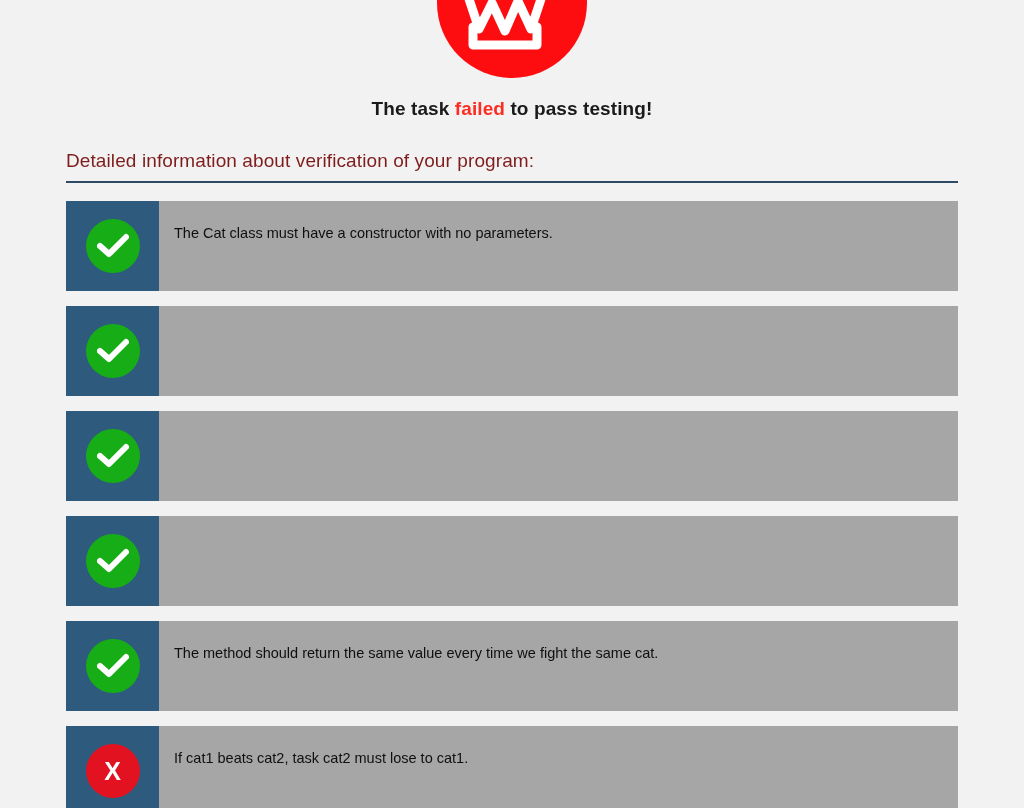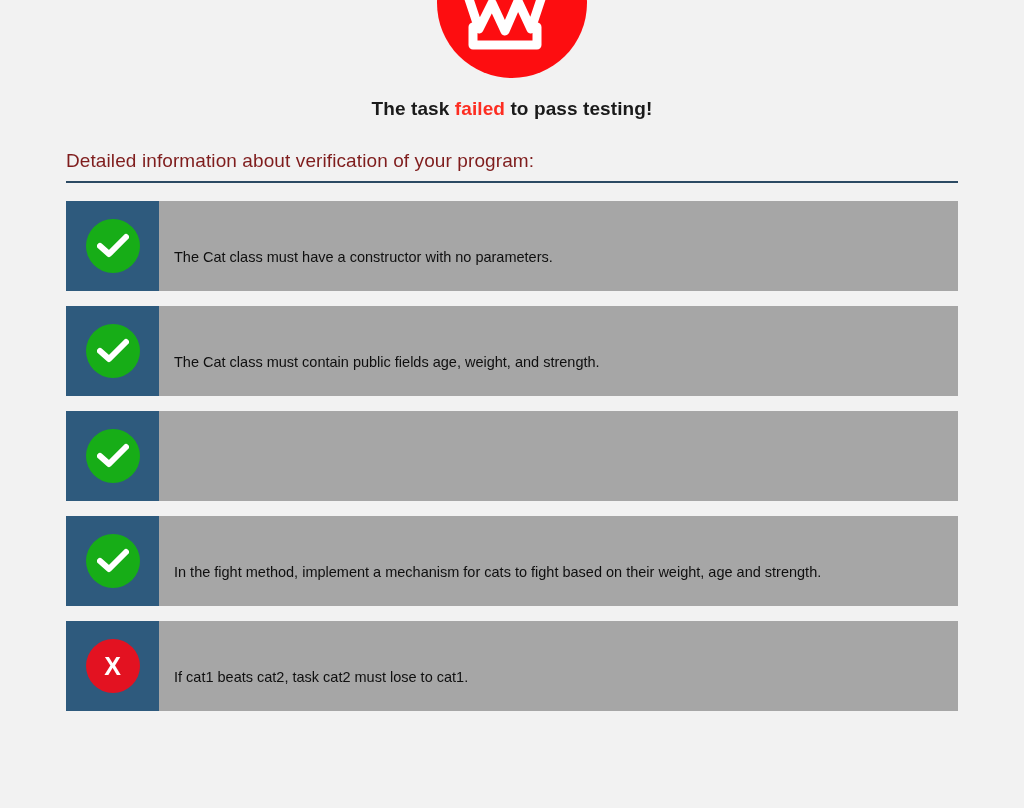--- a/index.html
+++ b/index.html
@@ -104,21 +104,21 @@
   .badge .x-glyph {
     color: #ffffff;
     font-size: 25px;
     font-weight: bold;
     font-family: "Liberation Sans", sans-serif;
     line-height: 1;
   }
   .msg-cell {
     flex: 1;
     display: flex;
-    align-items: center;
+    align-items: flex-start;
     padding: 23px 14px 0 15px;
     box-sizing: border-box;
   }
   .msg-text {
     font-size: 14.5px;
     color: #0f0f0f;
     line-height: 1.3;
   }
 </style>
 </head>
@@ -158,48 +158,54 @@
     </div>
 
     <div class="result-row">
       <div class="badge-cell">
         <div class="badge pass">
           <svg width="32" height="26" viewBox="0 0 32 26" aria-hidden="true">
             <path d="M3 13 L12 21 L29 4" fill="none" stroke="#ffffff" stroke-width="6" stroke-linecap="round" stroke-linejoin="round"></path>
           </svg>
         </div>
       </div>
+    </div>
+
+    <div class="result-row">
+      <div class="badge-cell">
+        <div class="badge pass">
+          <svg width="32" height="26" viewBox="0 0 32 26" aria-hidden="true">
+            <path d="M3 13 L12 21 L29 4" fill="none" stroke="#ffffff" stroke-width="6" stroke-linecap="round" stroke-linejoin="round"></path>
+          </svg>
+        </div>
+      </div>
+    </div>
+
+    <div class="result-row">
+      <div class="badge-cell">
+        <div class="badge pass">
+          <svg width="32" height="26" viewBox="0 0 32 26" aria-hidden="true">
+            <path d="M3 13 L12 21 L29 4" fill="none" stroke="#ffffff" stroke-width="6" stroke-linecap="round" stroke-linejoin="round"></path>
+          </svg>
+        </div>
+      </div>
+    </div>
+
+    <div class="result-row">
+      <div class="badge-cell">
+        <div class="badge pass">
+          <svg width="32" height="26" viewBox="0 0 32 26" aria-hidden="true">
+            <path d="M3 13 L12 21 L29 4" fill="none" stroke="#ffffff" stroke-width="6" stroke-linecap="round" stroke-linejoin="round"></path>
+          </svg>
+        </div>
+      </div>
       <div class="msg-cell">
-        <div class="msg-text">The Cat class must contain public fields age, weight, and strength.</div>
-      </div>
-    </div>
-
-    <div class="result-row">
-      <div class="badge-cell">
-        <div class="badge pass">
-          <svg width="32" height="26" viewBox="0 0 32 26" aria-hidden="true">
-            <path d="M3 13 L12 21 L29 4" fill="none" stroke="#ffffff" stroke-width="6" stroke-linecap="round" stroke-linejoin="round"></path>
-          </svg>
-        </div>
-      </div>
-    </div>
-
-    <div class="result-row">
-      <div class="badge-cell">
-        <div class="badge pass">
-          <svg width="32" height="26" viewBox="0 0 32 26" aria-hidden="true">
-            <path d="M3 13 L12 21 L29 4" fill="none" stroke="#ffffff" stroke-width="6" stroke-linecap="round" stroke-linejoin="round"></path>
-          </svg>
-        </div>
-      </div>
-      <div class="msg-cell">
-        <div class="msg-text">In the fight method, implement a mechanism for cats to fight based on their weight, age and strength.</div>
-      </div>
-    </div>
-
+        <div class="msg-text">The method should return the same value every time we fight the same cat.</div>
+      </div>
+    </div>
 
     <div class="result-row">
       <div class="badge-cell">
         <div class="badge fail">
           <span class="x-glyph">X</span>
         </div>
       </div>
       <div class="msg-cell">
         <div class="msg-text">If cat1 beats cat2, task cat2 must lose to cat1.</div>
       </div>

